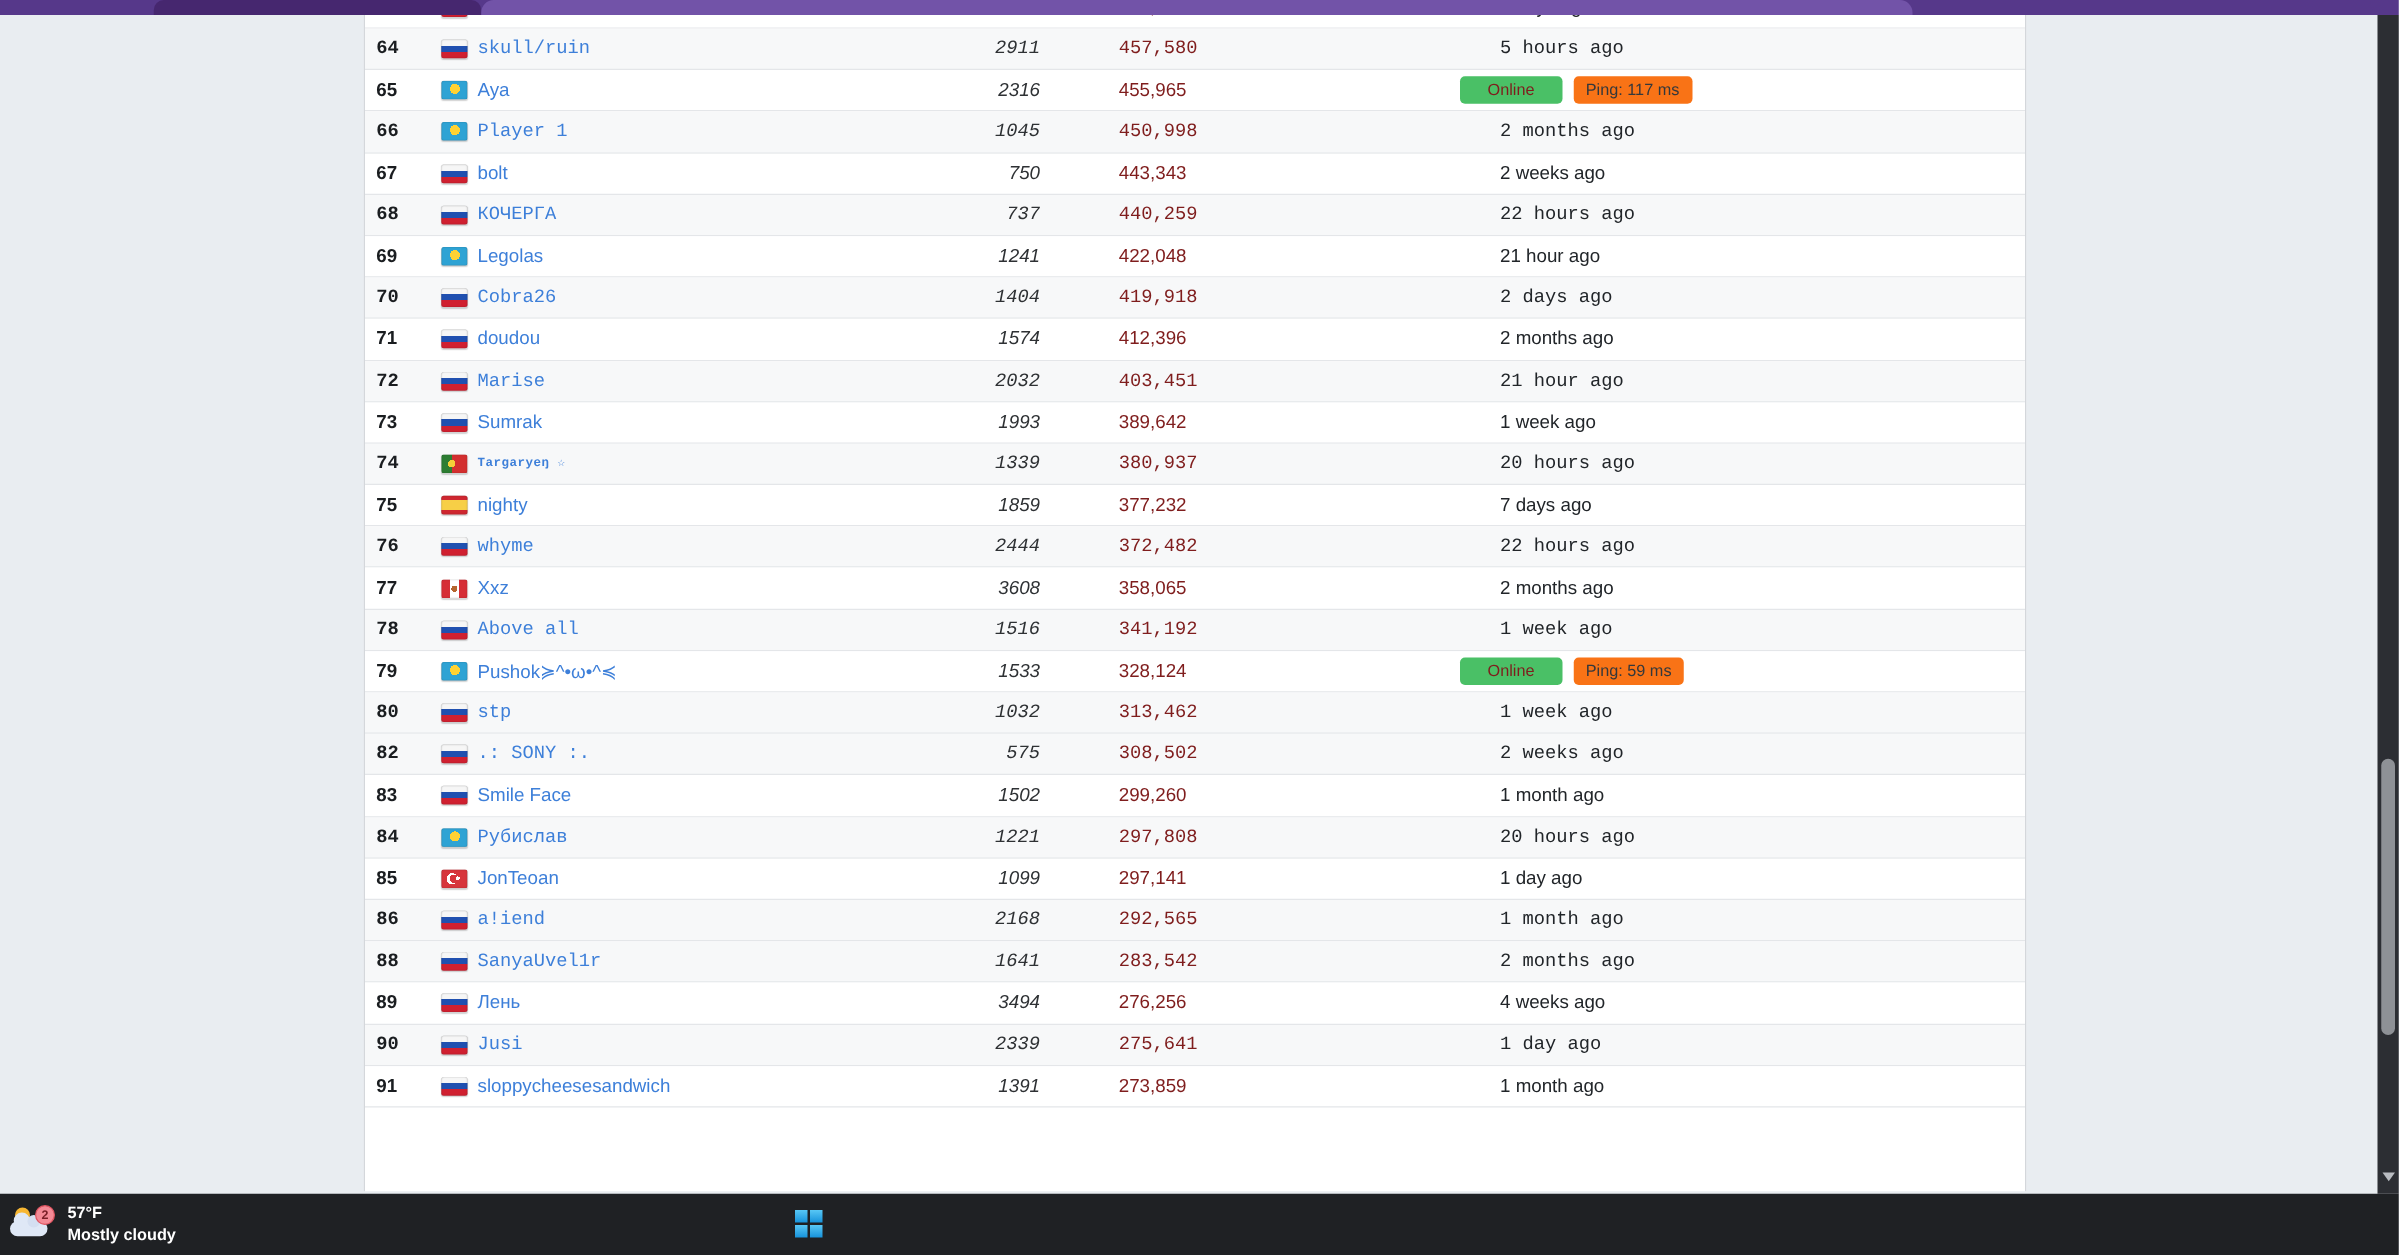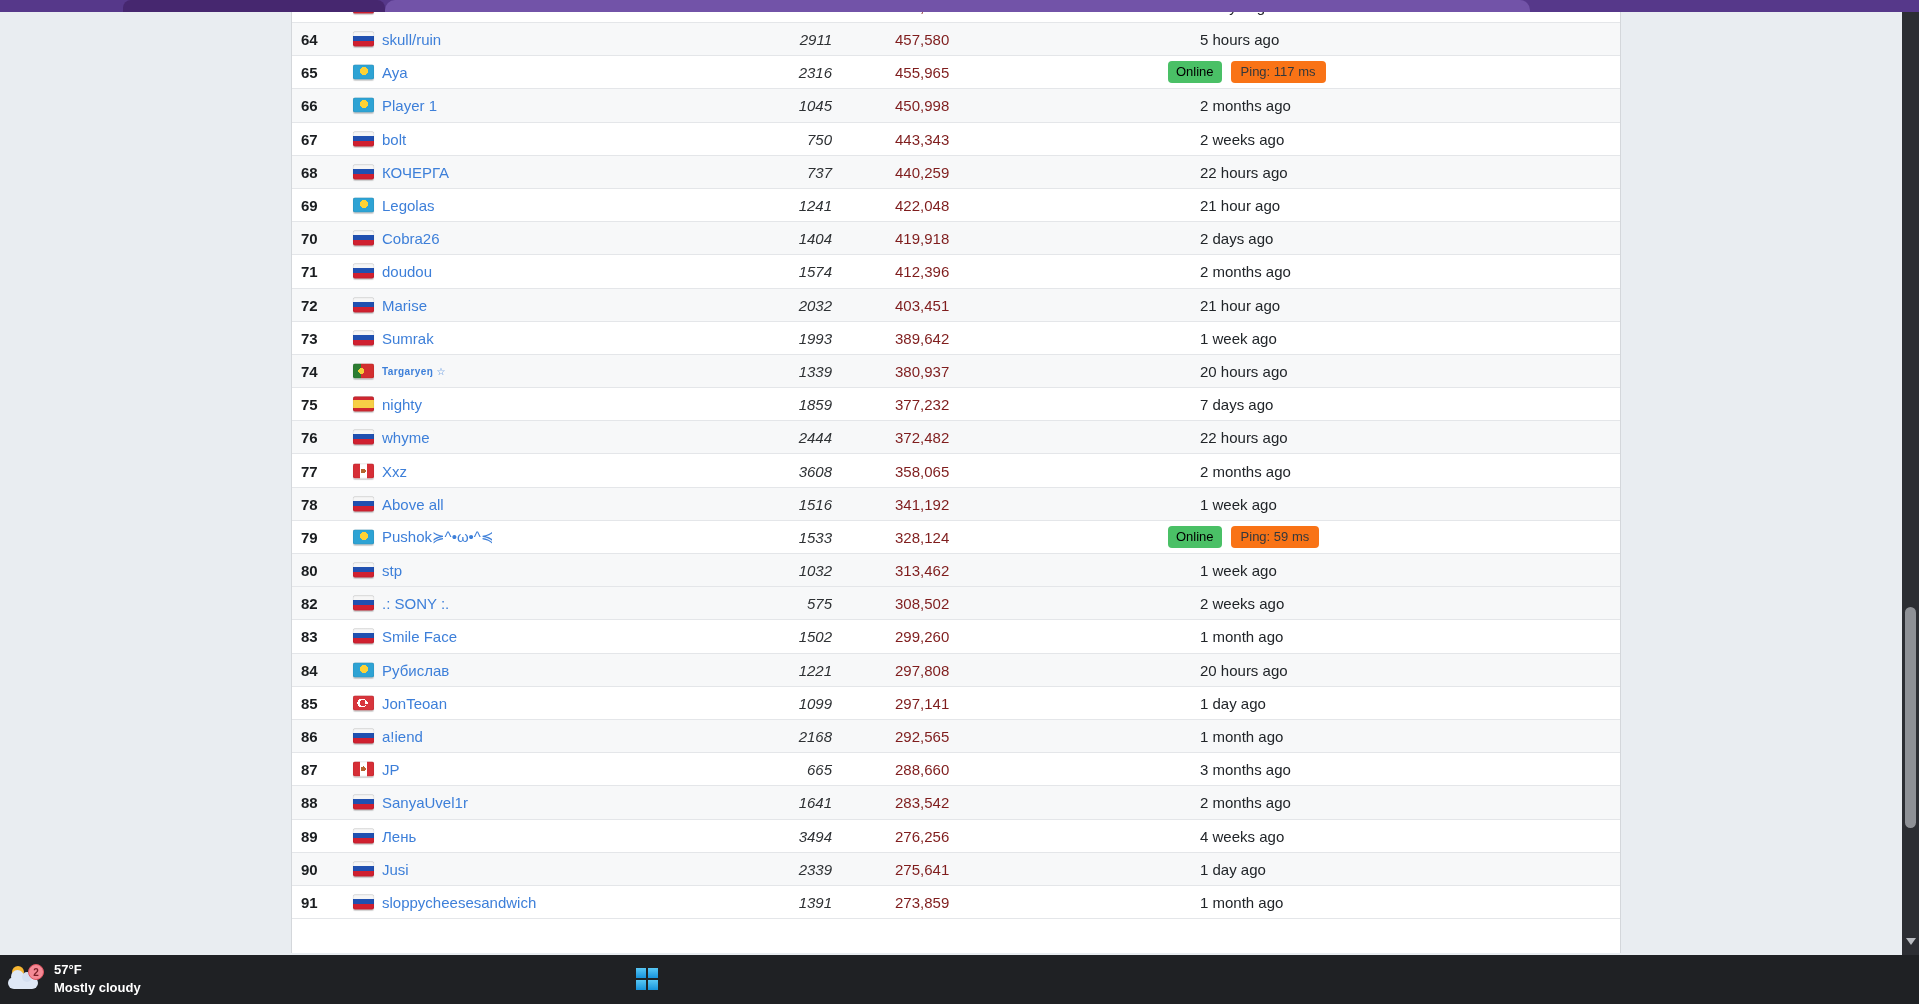--- a/index.html
+++ b/index.html
@@ -13,38 +13,38 @@
   .topbar{position:absolute;left:0;top:0;width:1919px;height:12px;background:#56388a;z-index:10;}
   .topbar .tab-dark{position:absolute;left:123px;top:0;width:262px;height:12px;background:#46276f;border-radius:8px 8px 0 0;}
   .topbar .tab-light{position:absolute;left:385px;top:0;width:1145px;height:12px;background:#7253a8;border-radius:10px 10px 0 0;}
   
   .board{position:absolute;left:291px;top:12px;width:1330px;height:941px;background:#fff;
     border-left:1px solid #d4d7db;border-right:1px solid #d4d7db;box-sizing:border-box;}
   .partial-clip{position:absolute;left:0;top:0;width:1328px;height:11px;overflow:hidden;}
   .partial-clip .row{top:-22px;position:absolute;}
   .rows{position:absolute;left:0;top:11px;width:1328px;}
   .row{position:relative;width:1328px;height:33.2px;border-bottom:1px solid #e4e6e9;box-sizing:border-box;background:#fff;}
-  .row.even{background:#f7f8f9;}
+  .row.even{background:#f7f8f9;font-family:Liberation Mono, monospace;}
   .cell{position:absolute;top:50%;transform:translateY(-50%);white-space:nowrap;}
   .rank{left:9px;width:40px;font-size:15px;font-weight:bold;color:#1a1d20;}
   .flag{left:61px;width:21px;height:15px;border-radius:2px;box-shadow:0 0 1px rgba(0,0,0,.45) inset,0 1px 1px rgba(0,0,0,.18);}
   .flag.ru{background:linear-gradient(180deg,#f6f6f6 0 33%,#2050b0 33% 66%,#d02030 66%);}
   .flag.kz{background:radial-gradient(circle at 52% 44%,#ffd234 0 4px,rgba(0,0,0,0) 4px),#2ea3d4;}
   .flag.pt{background:radial-gradient(circle at 40% 50%,#f5d038 0 3px,rgba(0,0,0,0) 3px),linear-gradient(90deg,#2c7d32 0 40%,#d32f2f 40%);}
   .flag.es{background:linear-gradient(180deg,#cf2730 0 25%,#f7cf46 25% 75%,#cf2730 75%);}
   .flag.pe{background:radial-gradient(circle at 50% 50%,#b5652f 0 2.5px,rgba(0,0,0,0) 2.5px),linear-gradient(90deg,#d62e36 0 33%,#fff 33% 67%,#d62e36 67%);}
   .flag.tr{background:radial-gradient(circle at 63% 48%,#fff 0 1.6px,rgba(0,0,0,0) 1.6px),radial-gradient(circle at 48% 50%,#d7353c 0 3.4px,rgba(0,0,0,0) 3.4px),radial-gradient(circle at 42% 50%,#fff 0 4.5px,rgba(0,0,0,0) 4.5px),#d7353c;}
   .flag.de{background:linear-gradient(180deg,#2b2b2b 0 33%,#e03131 33% 66%,#f6c343 66%);}
   .pname{left:90px;font-size:15px;color:#3d7fd9;text-decoration:none;cursor:pointer;}
   .pname.tiny{font-size:10px;letter-spacing:.4px;font-weight:bold;}
   .stat{left:420px;width:120px;text-align:right;font-size:15px;font-style:italic;color:#2e3134;}
   .score{left:603px;font-size:15px;color:#7f1d1d;}
   .seen{left:908px;font-size:15px;color:#212529;}
   .badges{left:876px;display:flex;gap:9px;align-items:center;}
-  .online-badge{height:22px;line-height:22px;padding:0 8px;border-radius:4px;background:#4ac066;color:#000000;font-size:13px;}
+  .online-badge{height:22px;line-height:22px;padding:0 22px;border-radius:4px;background:#4ac066;color:#7f1d1d;font-size:13px;}
   .ping-badge{height:22px;line-height:22px;padding:0 10px;border-radius:4px;background:#f97316;color:#34383c;font-size:13px;}
   .row.hl::after{content:"";position:absolute;left:-9px;right:-7px;top:-4px;bottom:-4px;border:4px solid #e7242a;z-index:4;pointer-events:none;}
   
   .sb-track{position:absolute;left:1902px;top:12px;width:17px;height:943px;background:#2c2e33;}
   .sb-thumb{position:absolute;left:3px;top:595px;width:11px;height:221px;background:#8e9196;border-radius:6px;}
   .sb-down{position:absolute;left:4px;top:926px;width:0;height:0;border-left:5px solid rgba(0,0,0,0);border-right:5px solid rgba(0,0,0,0);border-top:7px solid #b9bcc1;}
   
   .taskbar{position:absolute;left:0;top:955px;width:1919px;height:49px;background:#1f2124;z-index:20;}
   .tb-item{position:absolute;cursor:pointer;}
   
@@ -339,29 +339,20 @@
   </div>
       <div class="row even">
     <div class="cell rank">86</div>
     <div class="cell flag ru"></div>
     <a class="cell pname">a!iend</a>
     <div class="cell stat">2168</div>
     <div class="cell score">292,565</div>
     <div class="cell seen">1 month ago</div>
 
   </div>
-      <div class="row">
-    <div class="cell rank">87</div>
-    <div class="cell flag pe"></div>
-    <a class="cell pname">JP</a>
-    <div class="cell stat">665</div>
-    <div class="cell score">288,660</div>
-    <div class="cell seen">3 months ago</div>
-
-  </div>
       <div class="row even">
     <div class="cell rank">88</div>
     <div class="cell flag ru"></div>
     <a class="cell pname">SanyaUvel1r</a>
     <div class="cell stat">1641</div>
     <div class="cell score">283,542</div>
     <div class="cell seen">2 months ago</div>
 
   </div>
       <div class="row">

